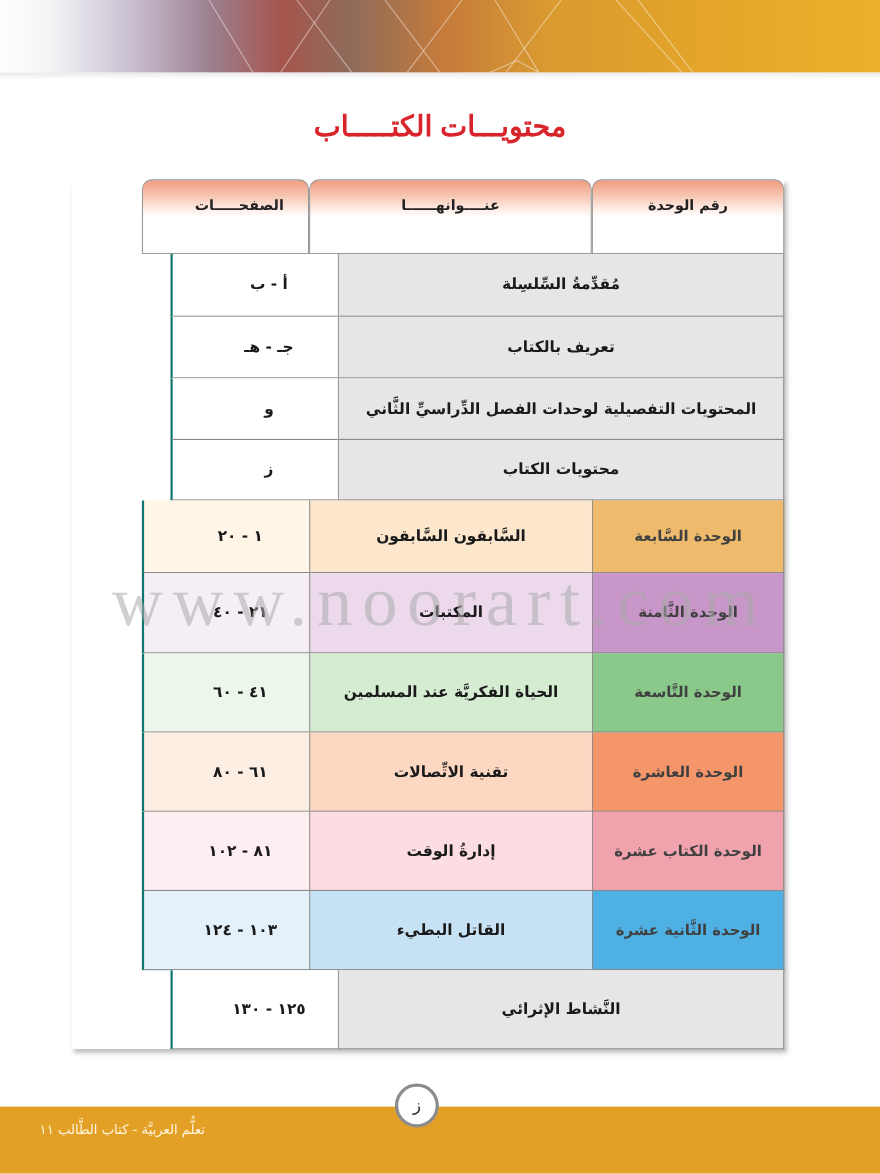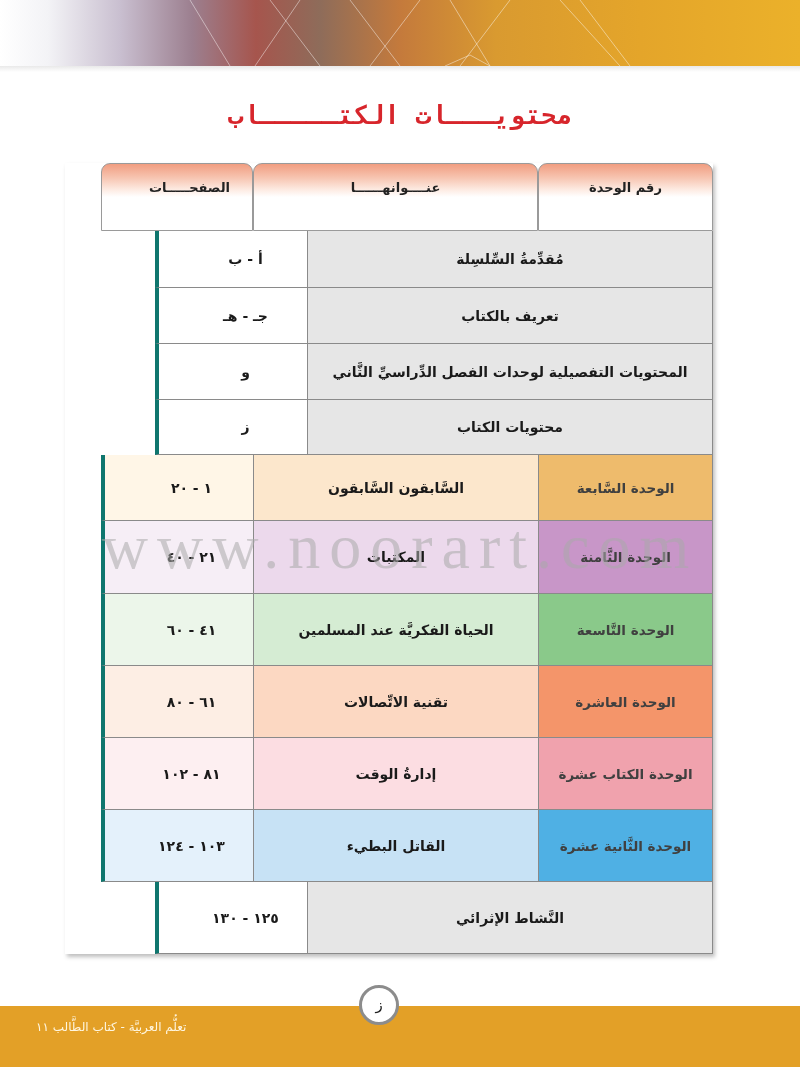--- a/index.html
+++ b/index.html
@@ -10,47 +10,47 @@
     position: absolute; left: 0; top: 0; width: 800px; height: 66px;
     background: linear-gradient(90deg, #ffffff 0%, #f3f3f6 6%, #c9bfd0 15%, #9c7f8f 24%, #a6554d 32%, #8e6c5a 40%, #c47a3c 50%, #d99a30 62%, #e4a52a 80%, #ebb12a 100%);
     overflow: hidden;
   }
   .banner svg { position: absolute; left: 0; top: 0; }
   .banner-shadow { position: absolute; left: 0; top: 66px; width: 800px; height: 6px; background: linear-gradient(#e9e9e9, #ffffff); }
 
   .page-title {
     position: absolute; left: 0; top: 100px; width: 800px; text-align: center;
     color: #d7252b; font-size: 26px; font-weight: bold; direction: rtl;
-    font-family: Liberation Mono, monospace; letter-spacing: 1px;
+    font-family: Liberation Sans, sans-serif; letter-spacing: 1px;
   }
 
   .toc {
     position: absolute; left: 65px; top: 163px; width: 648px;
     direction: rtl;
     box-shadow: 2px 3px 4px rgba(0,0,0,0.25);
   }
   .hdr { display: flex; height: 68px; }
   .hdr .h {
     border: 1px solid #9a9a9a; border-bottom: 1px solid #9a9a9a;
     border-radius: 9px 9px 0 0;
     background: linear-gradient(#f19d80 0%, #f7c7b4 22%, #fde9e0 38%, #ffffff 50%, #ffffff 100%);
     font-size: 13px; font-weight: bold; color: #222; padding-top: 16px; text-align: center;
   }
   .c-unit { width: 175px; }
-  .c-title { width: 285px; }
+  .c-title { width: 257px; }
   .c-pages { width: 152px; padding-left: 25px; }
 
   .row { display: flex; }
   .cell {
     border-left: 1px solid #8a8a8a; border-bottom: 1px solid #8a8a8a;
     display: flex; align-items: center; justify-content: center;
     font-size: 14px; font-weight: bold; color: #1a1a1a; text-align: center;
   }
   .row .cell:first-child { border-right: 1px solid #8a8a8a; }
-  .row .cell.c-pages { border-left: 4px solid #0f766e; margin-left: 24px; }
+  .row .cell.c-pages { border-left: 2px solid #0f766e; margin-left: 24px; }
   .cell.span { width: 406px; }
   .intro .cell.span { background: #e6e6e6; }
   .intro .cell.c-pages { background: #ffffff; }
   .unit-cell { color: #404040; font-size: 13.5px; }
 
   .watermark {
     position: absolute; left: 0; top: 510px; width: 800px; text-align: center;
     font-family: "Liberation Serif", serif; font-size: 64px; letter-spacing: 9px;
     color: rgba(170,170,170,0.55); pointer-events: none; white-space: nowrap;
   }

